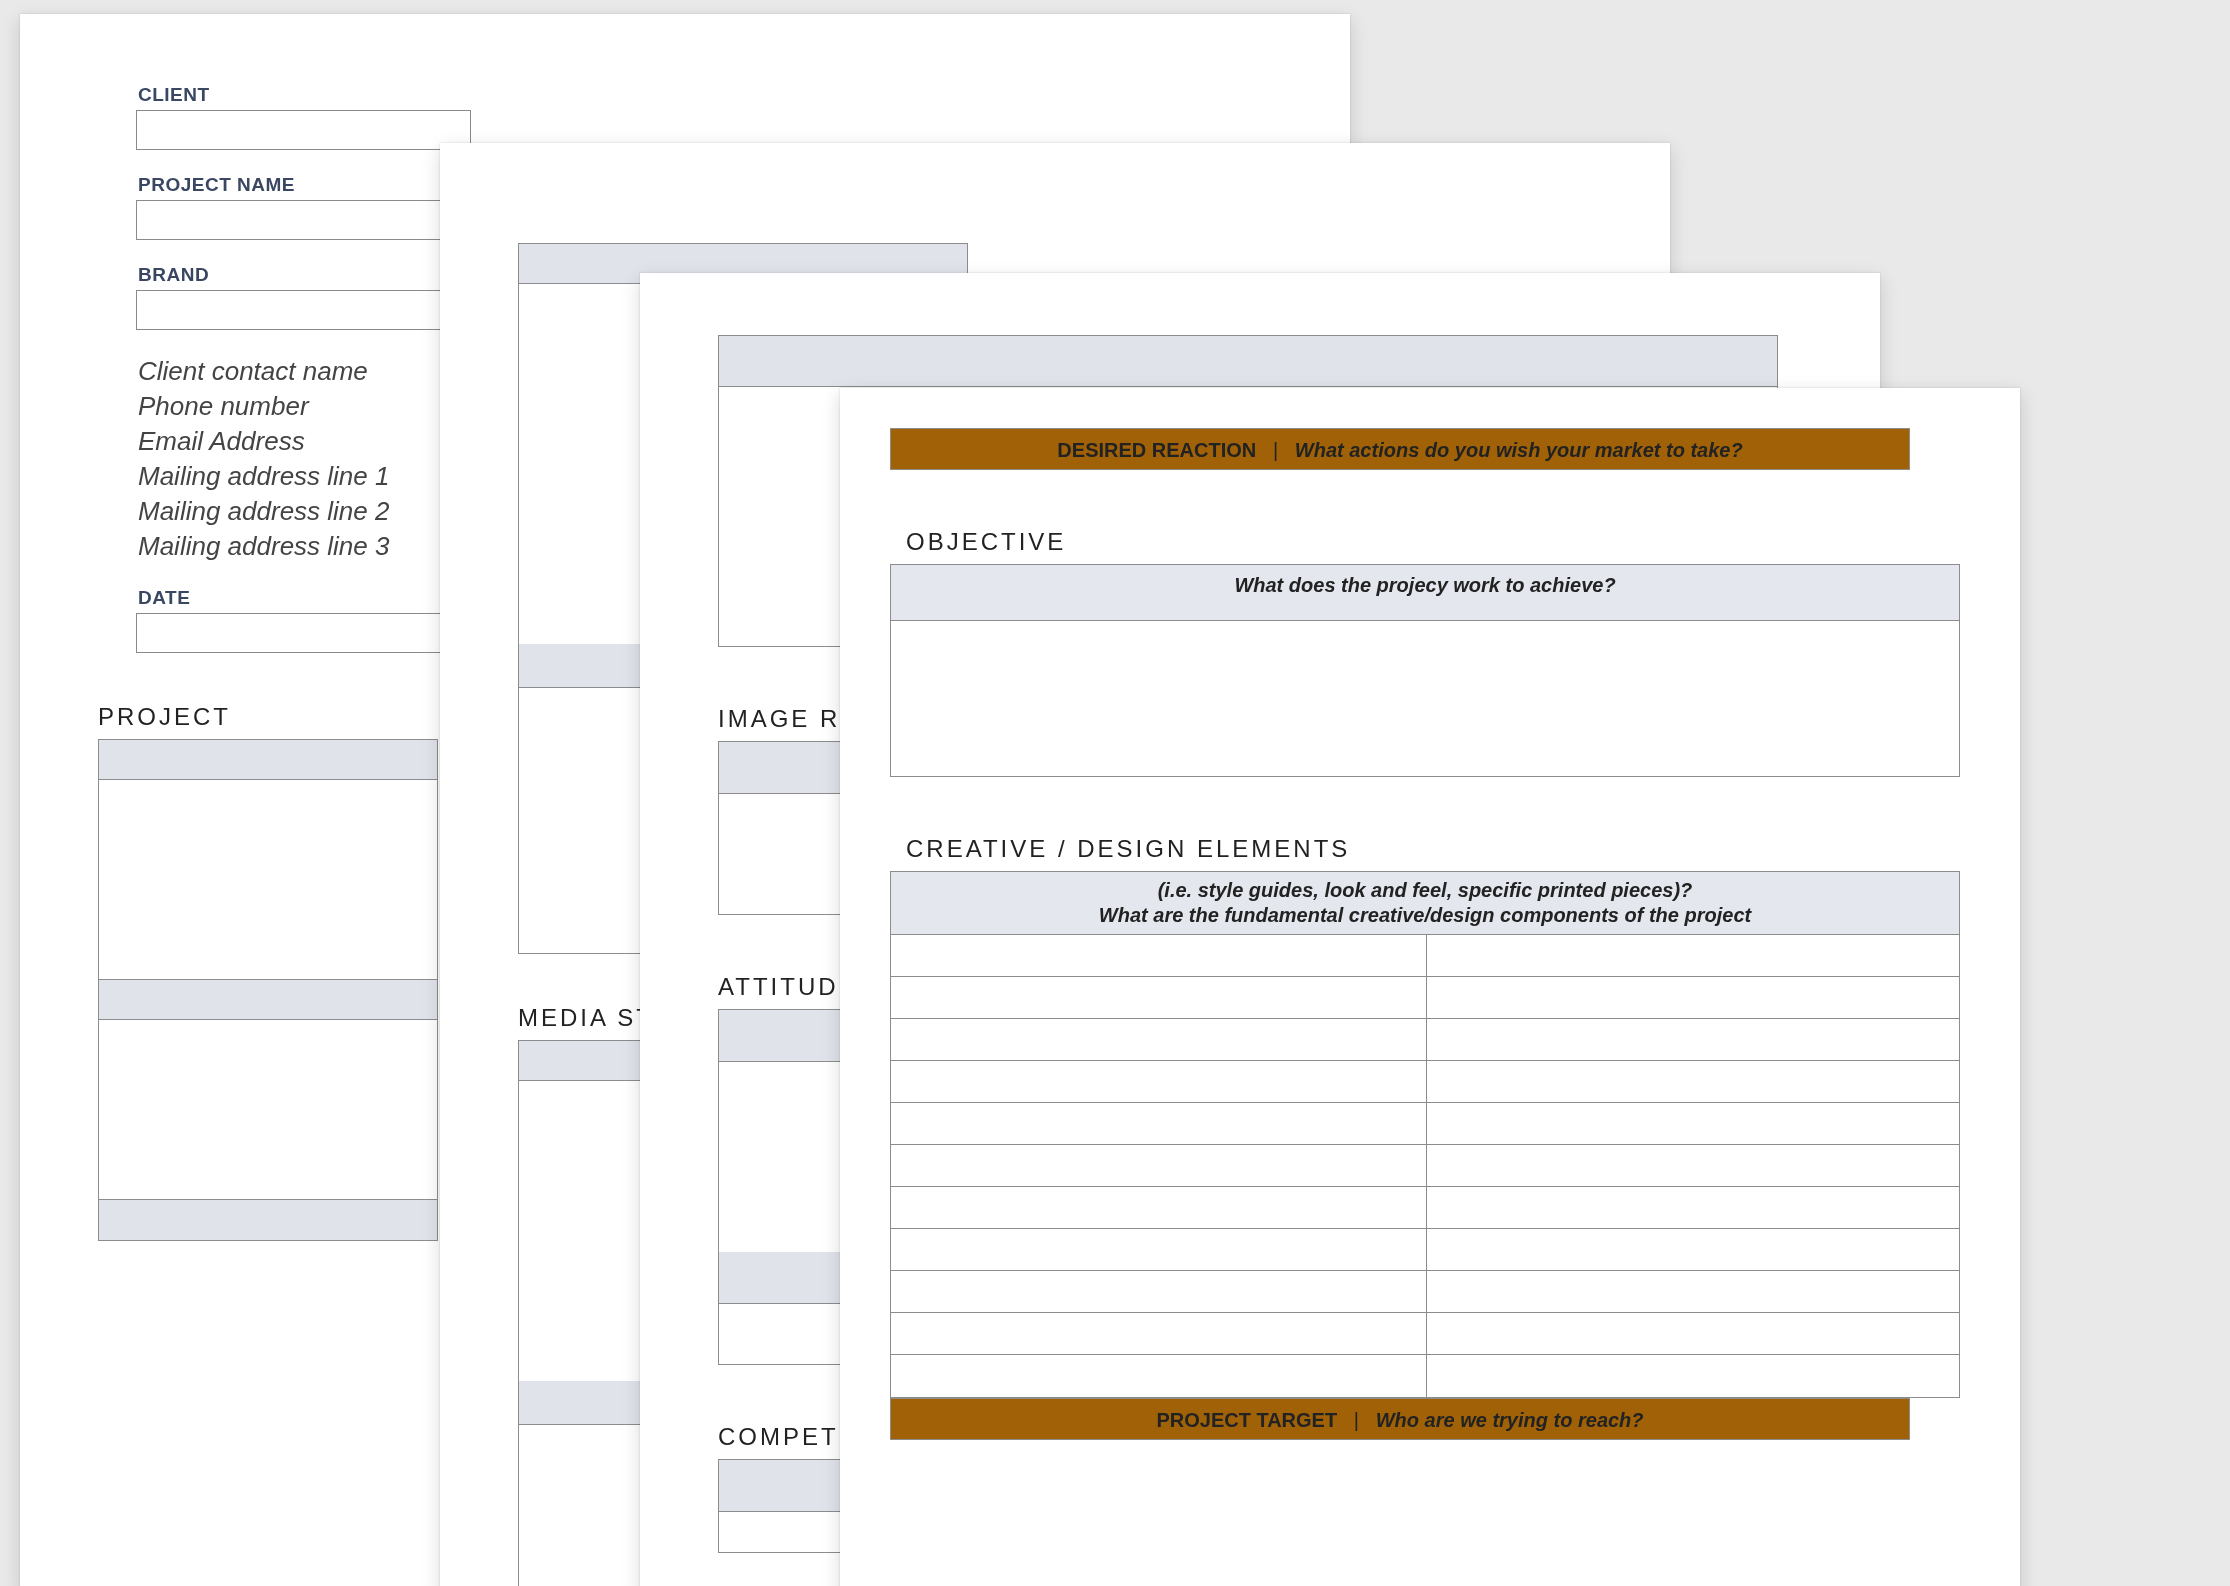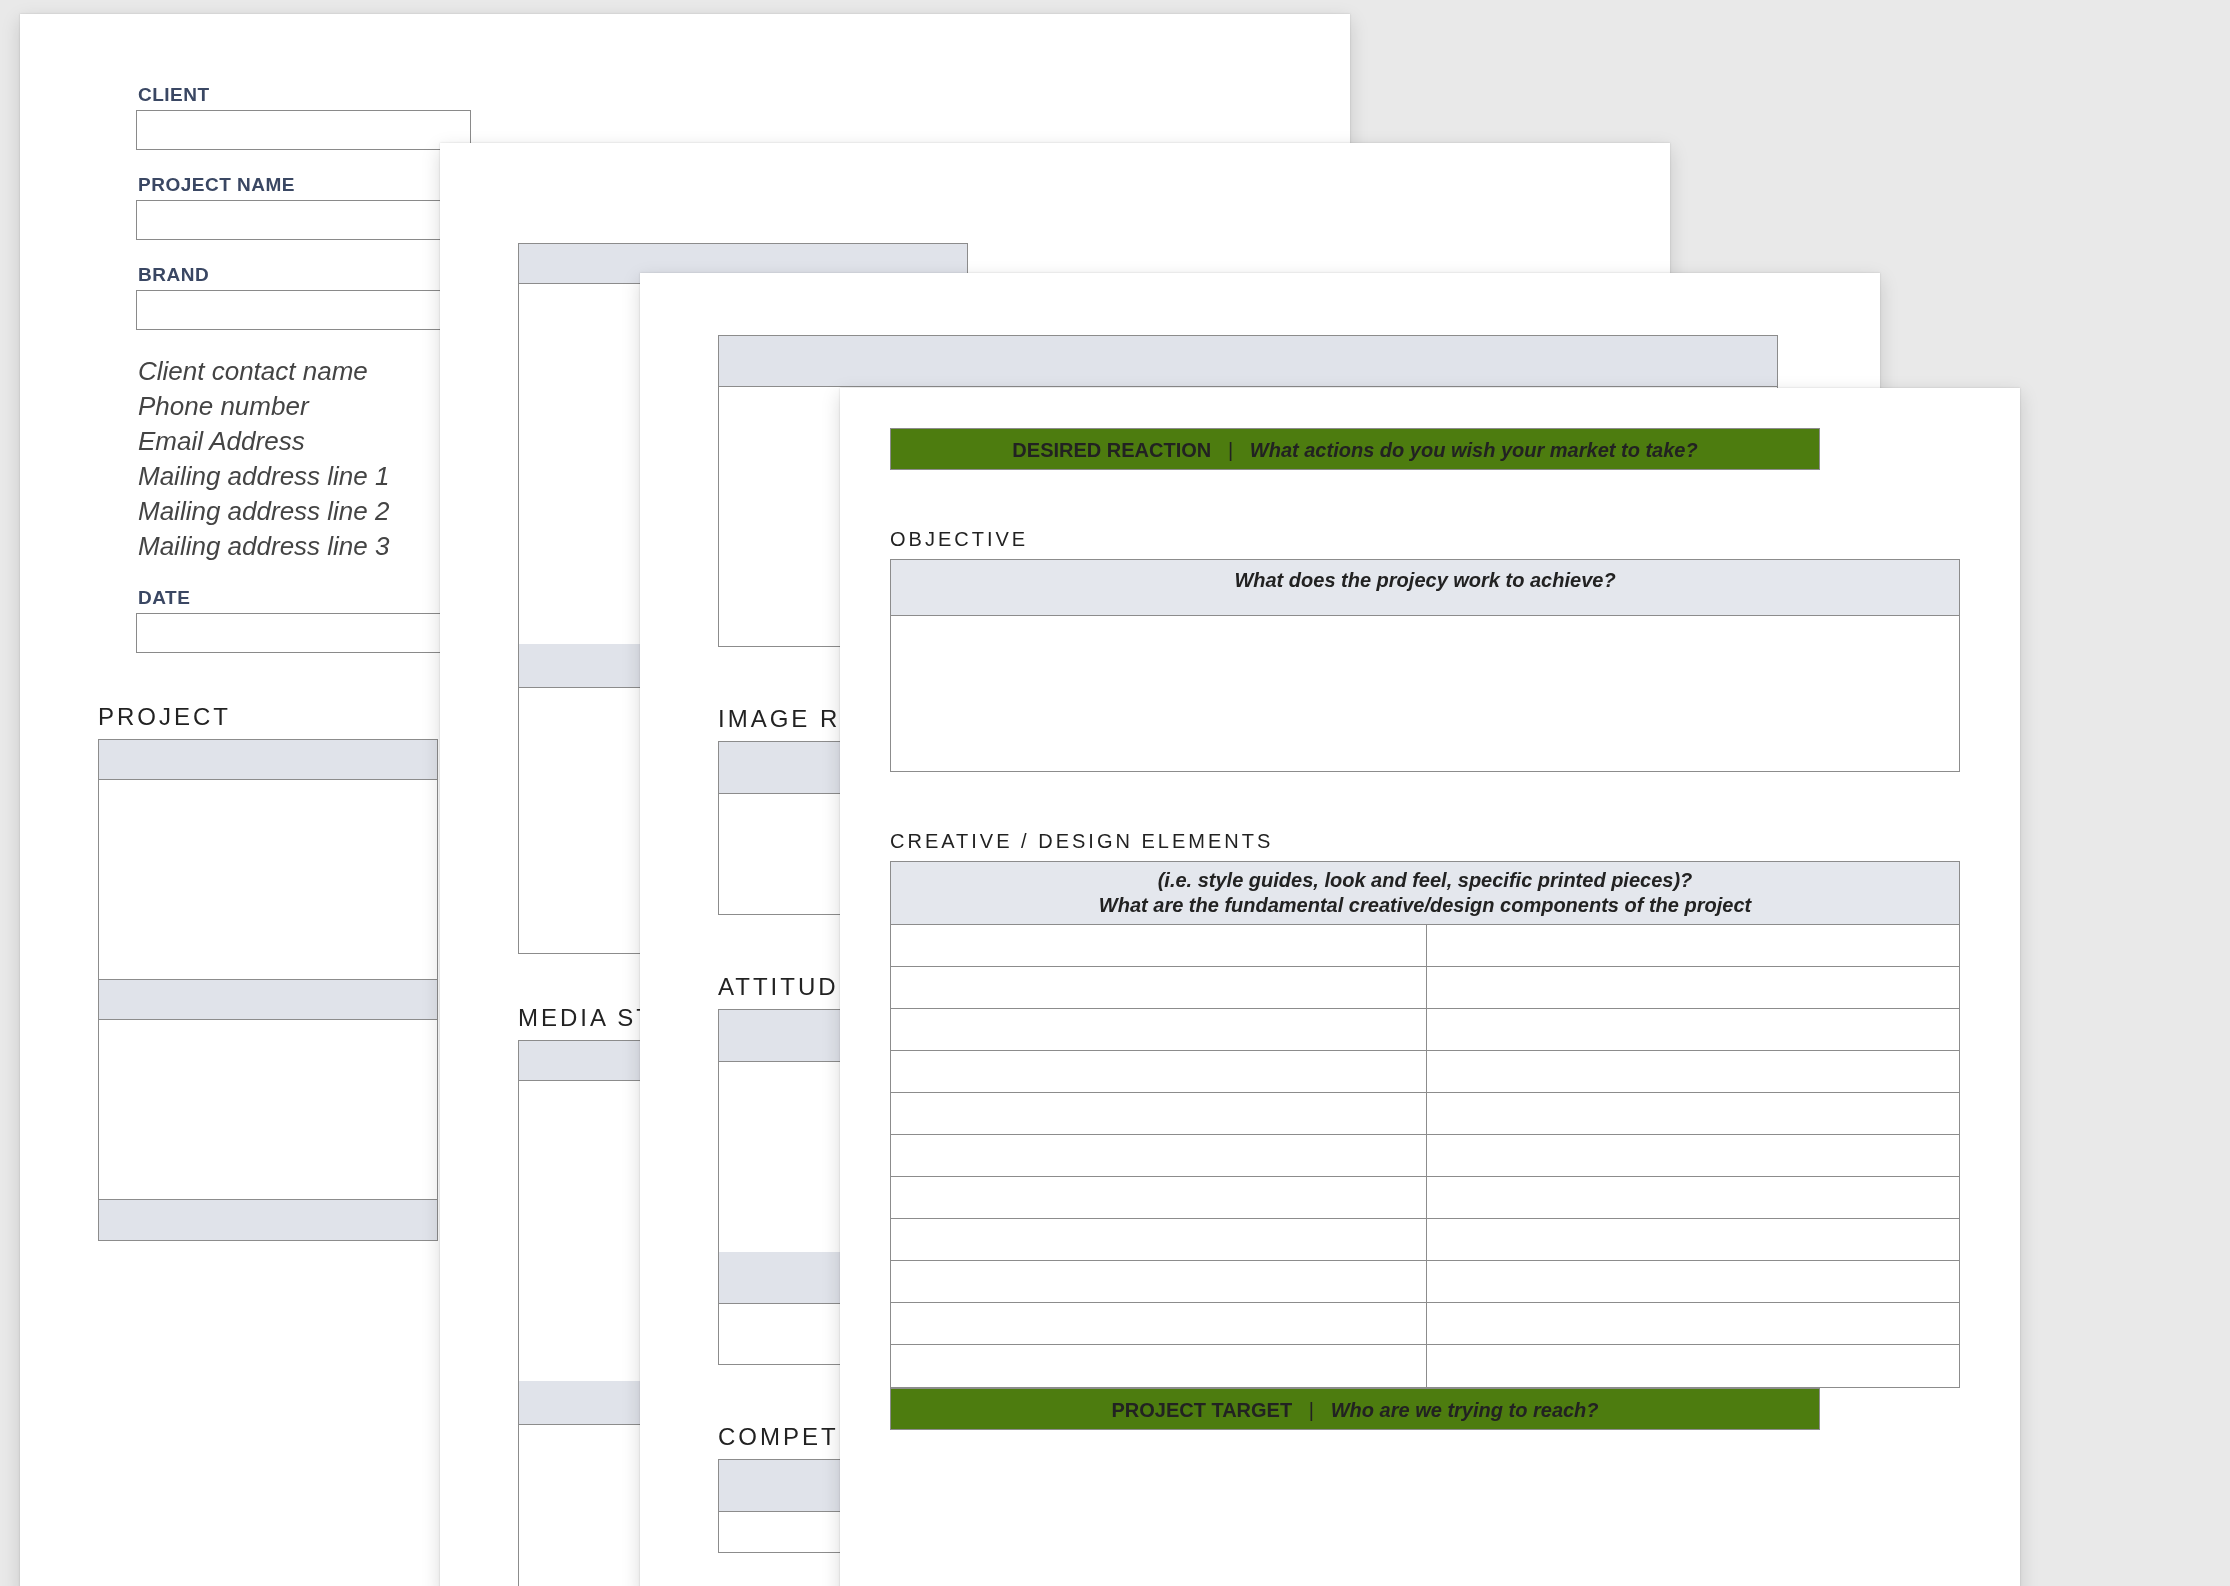--- a/index.html
+++ b/index.html
@@ -87,34 +87,34 @@
     letter-spacing: 3px;
     color:#222;
     margin: 58px 0 8px 0;
   }
   .p3 .tbl { border:1px solid #8c8c8c; width: 1060px; }
   .p3 .tbl .bh { height: 52px; background:#e0e3ea; border-bottom:1px solid #8c8c8c; }
   .p3 .tbl .bb { height: 120px; }
   
   .p4 { left: 840px; top: 388px; width: 1180px; height: 1245px; padding: 40px 50px 0 50px; }
   .p4 .band {
-    height: 42px; background:#4d7c0f; border:1px solid #8c8c8c;
-    width: 930px;
+    height: 42px; background:#a16207; border:1px solid #8c8c8c;
+    width: 1020px;
     font-size: 20px;
     text-align:center;
     color:#222;
     line-height: 42px;
   }
   .p4 .band .bold { font-weight:700; }
   .p4 .band .ital { font-style: italic; font-weight:700; }
   .p4 .sec {
-    font-size: 20px;
-    letter-spacing: 3px;
-    color:#222;
-    margin: 58px 0 8px 0;
+    font-size: 24px;
+    letter-spacing: 3px;
+    color:#222;
+    margin: 58px 0 8px 16px;
   }
   .p4 .obj-box { border:1px solid #8c8c8c; width:1070px; }
   .p4 .obj-head {
     height: 56px; background:#e4e7ed; border-bottom:1px solid #8c8c8c;
     text-align:center; font-style:italic; font-weight:700; font-size:20px;
     line-height:40px; color:#222;
   }
   .p4 .obj-body { height: 155px; }
   .p4 .ce-box { border:1px solid #8c8c8c; width:1070px; }
   .p4 .ce-head {

